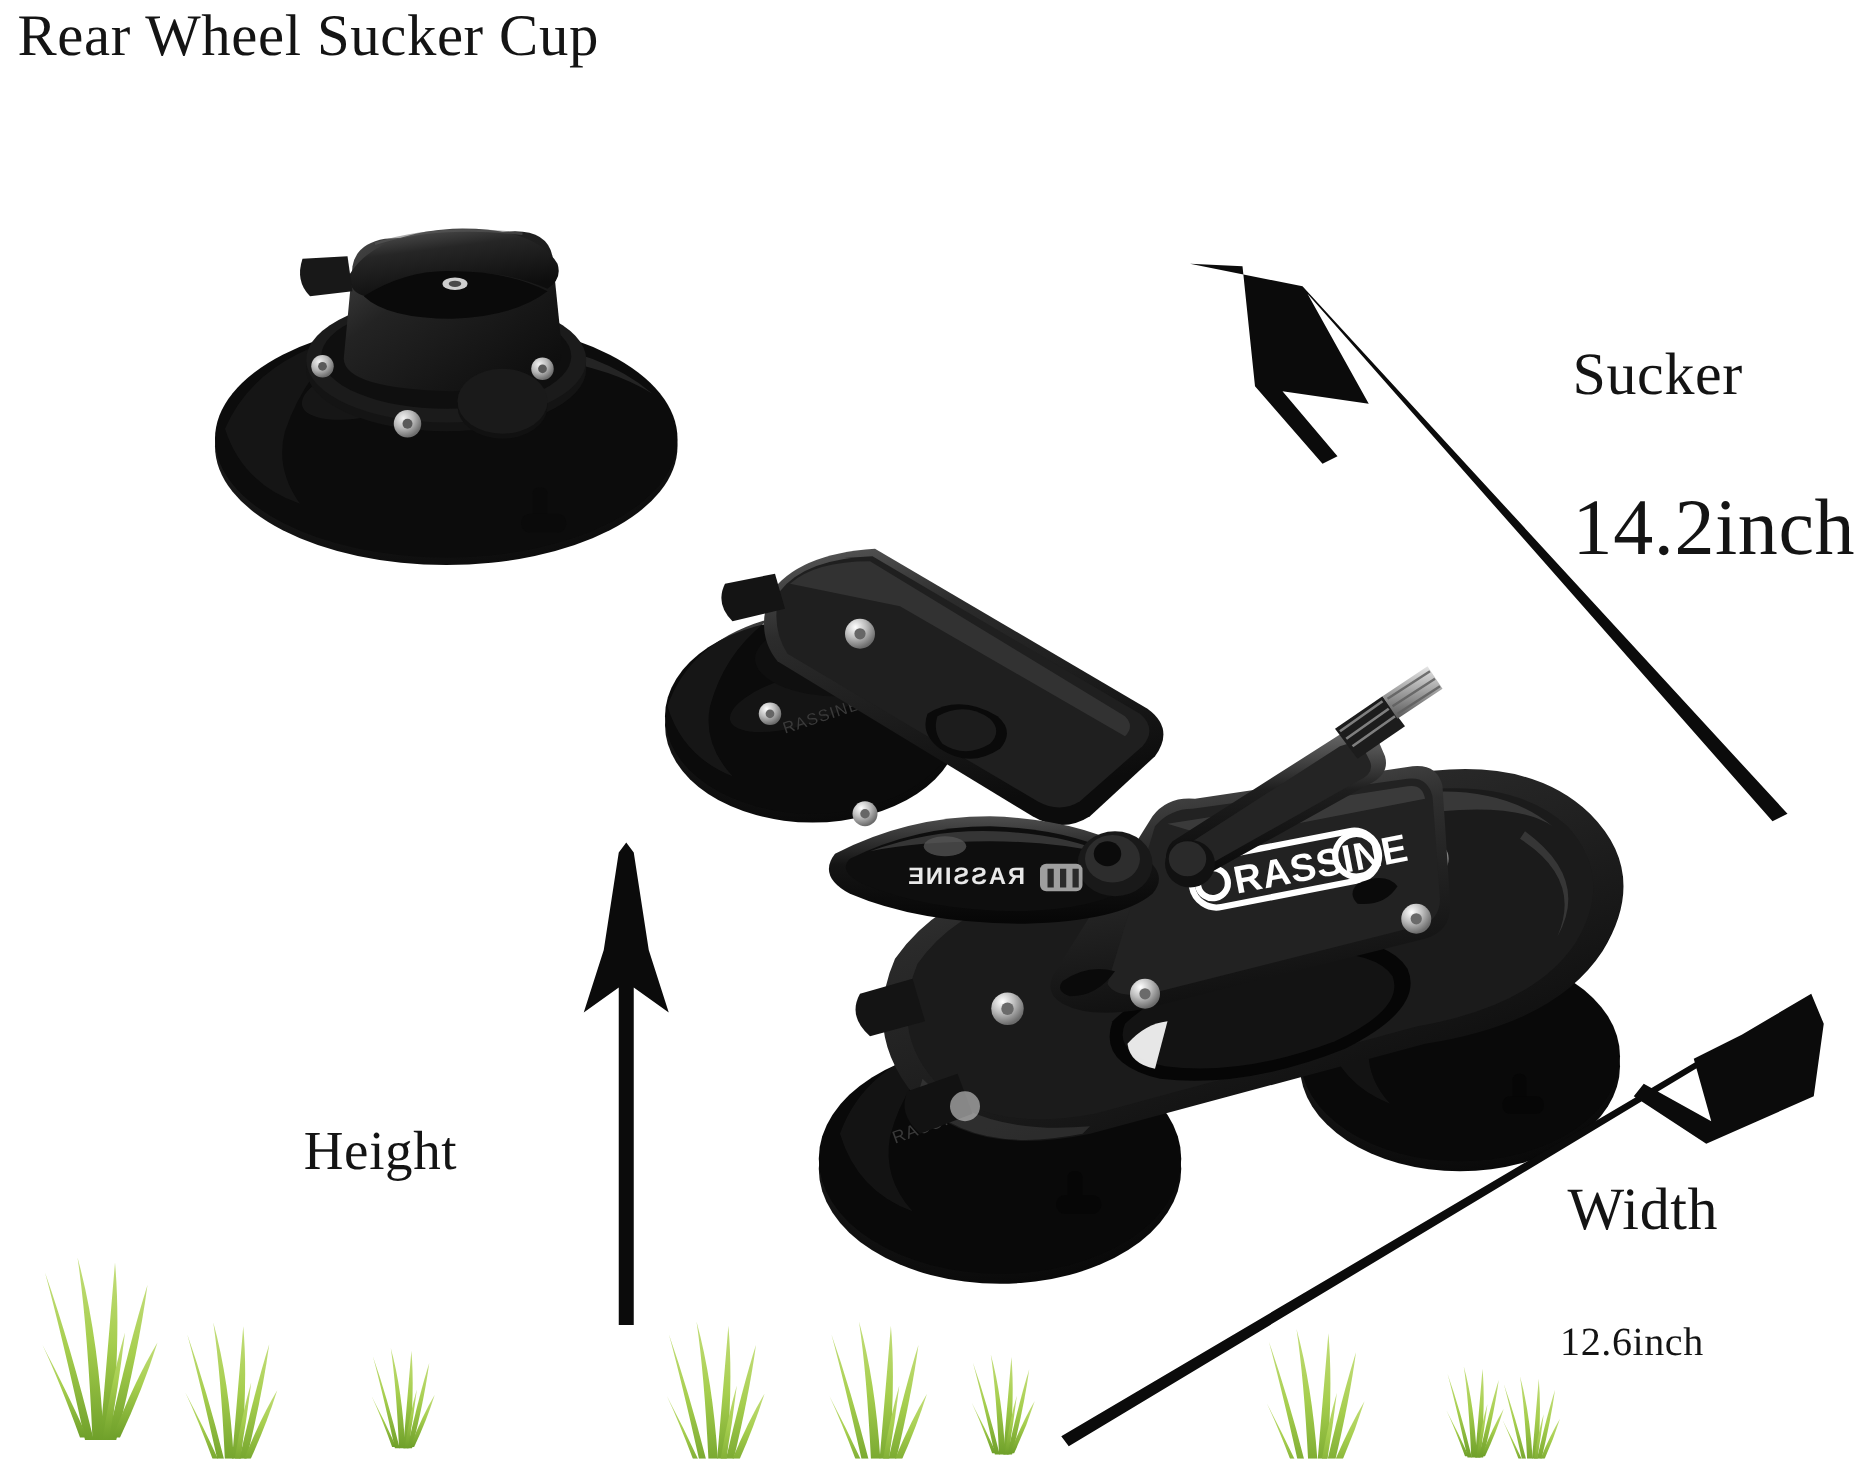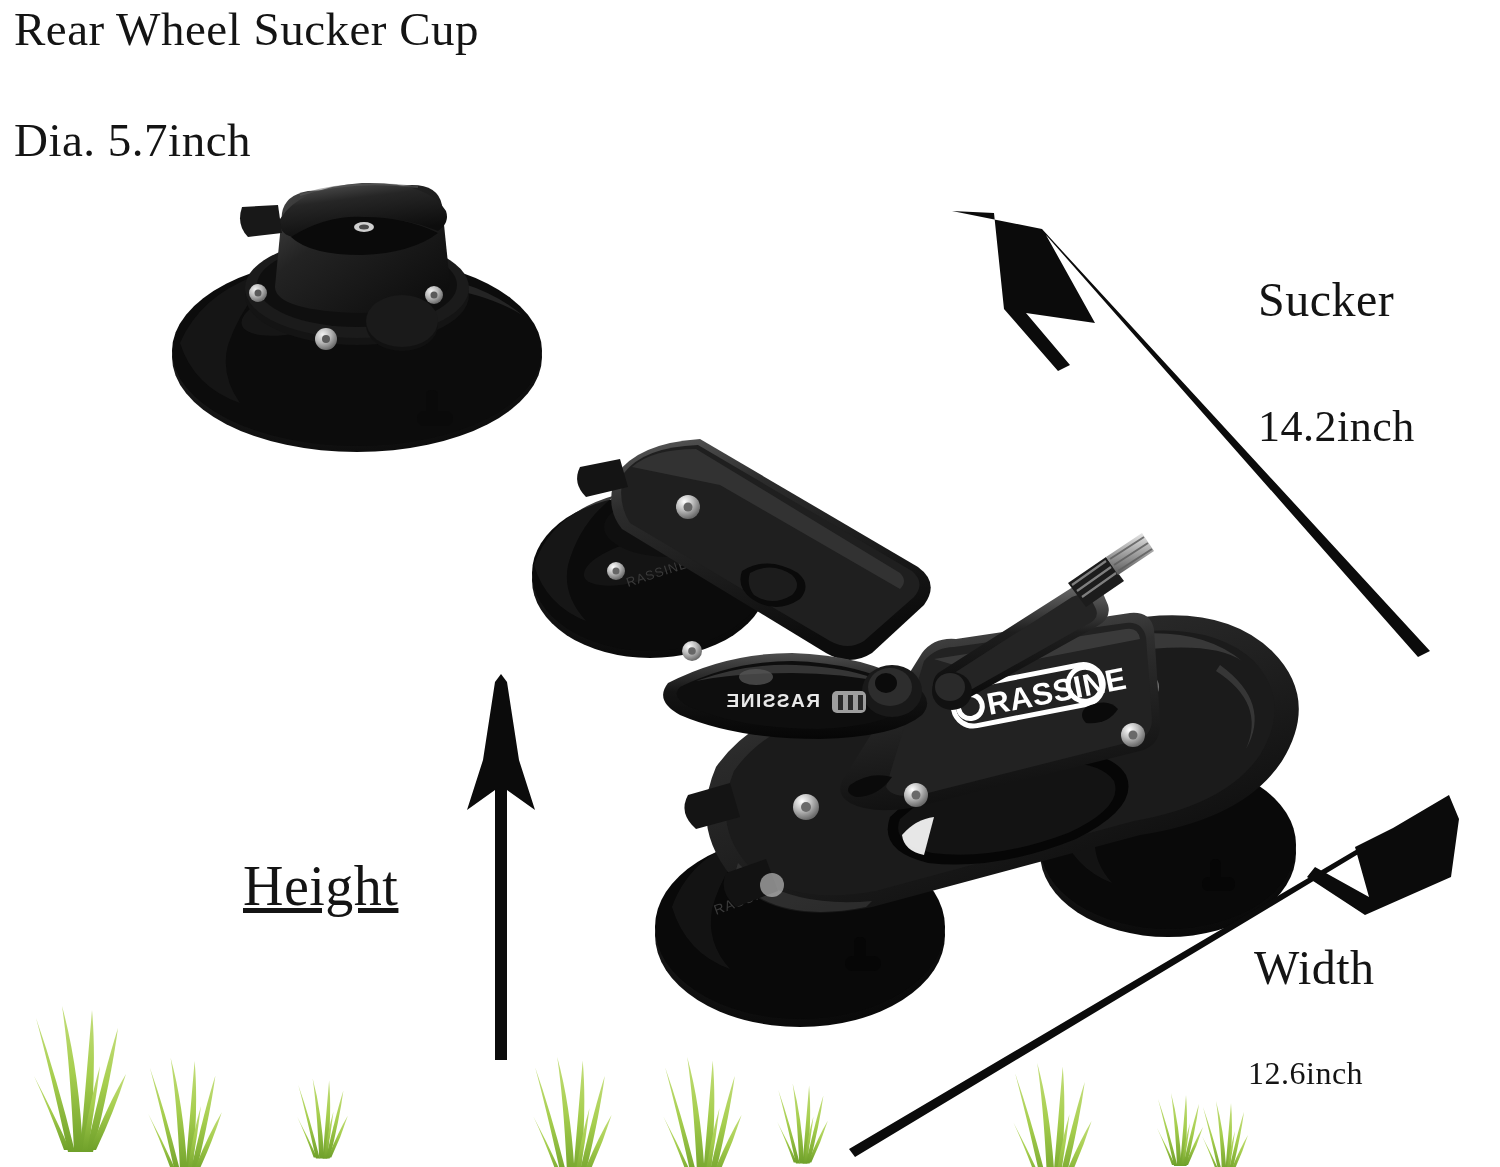--- a/index.html
+++ b/index.html
@@ -23,23 +23,23 @@
     white-space: nowrap;
     color: #141414;
     font-family: "Liberation Serif", "DejaVu Serif", serif;
     font-weight: 400;
     letter-spacing: .5px;
   }
   #title-line1 { left: 14px;  top: 2px;   font-size: 47px; }
   #title-line2 { left: 14px;  top: 113px; font-size: 47px; }
 
   #length-label { left: 1258px; top: 272px; font-size: 48px; }
-  #length-value { left: 1258px; top: 385px; font-size: 44px; margin-top: 16px; }
-
-  #height-label { left: 243px;  top: 854px;  font-size: 56px; text-decoration: underline; }
+  #length-value { left: 1258px; top: 385px; font-size: 64px; }
+
+  #height-label { left: 243px;  top: 895px;  font-size: 44px; }
   #height-value { left: 236px;  top: 995px;  font-size: 48px; }
 
   #width-label  { left: 1254px; top: 940px;  font-size: 48px; }
   #width-value  { left: 1248px; top: 1055px; font-size: 32px; }
 
   
   .arrow-svg { position: absolute; overflow: visible; }
   #arrow-length { left: 930px; top: 195px; }
   #arrow-height { left: 455px; top: 660px; }
   #arrow-width  { left: 845px; top: 785px; }
@@ -52,21 +52,20 @@
 
   
   .grass { position: absolute; }
 </style>
 </head>
 <body>
 
 <div id="page">
 
   <div class="label" id="title-line1">Rear Wheel Sucker Cup</div>
-  <div class="label" id="title-line2">Dia. 5.7inch</div>
 
   <svg class="product" id="cup-top-left" width="420" height="290" viewBox="0 0 420 290">
     <defs>
       <radialGradient id="cupDiscG" cx="40%" cy="30%" r="85%">
         <stop offset="0%" stop-color="#3a3a3a"></stop>
         <stop offset="45%" stop-color="#1d1d1d"></stop>
         <stop offset="100%" stop-color="#070707"></stop>
       </radialGradient>
       <linearGradient id="housingG" x1="0" y1="0" x2="1" y2="1">
         <stop offset="0%" stop-color="#4a4a4a"></stop>

